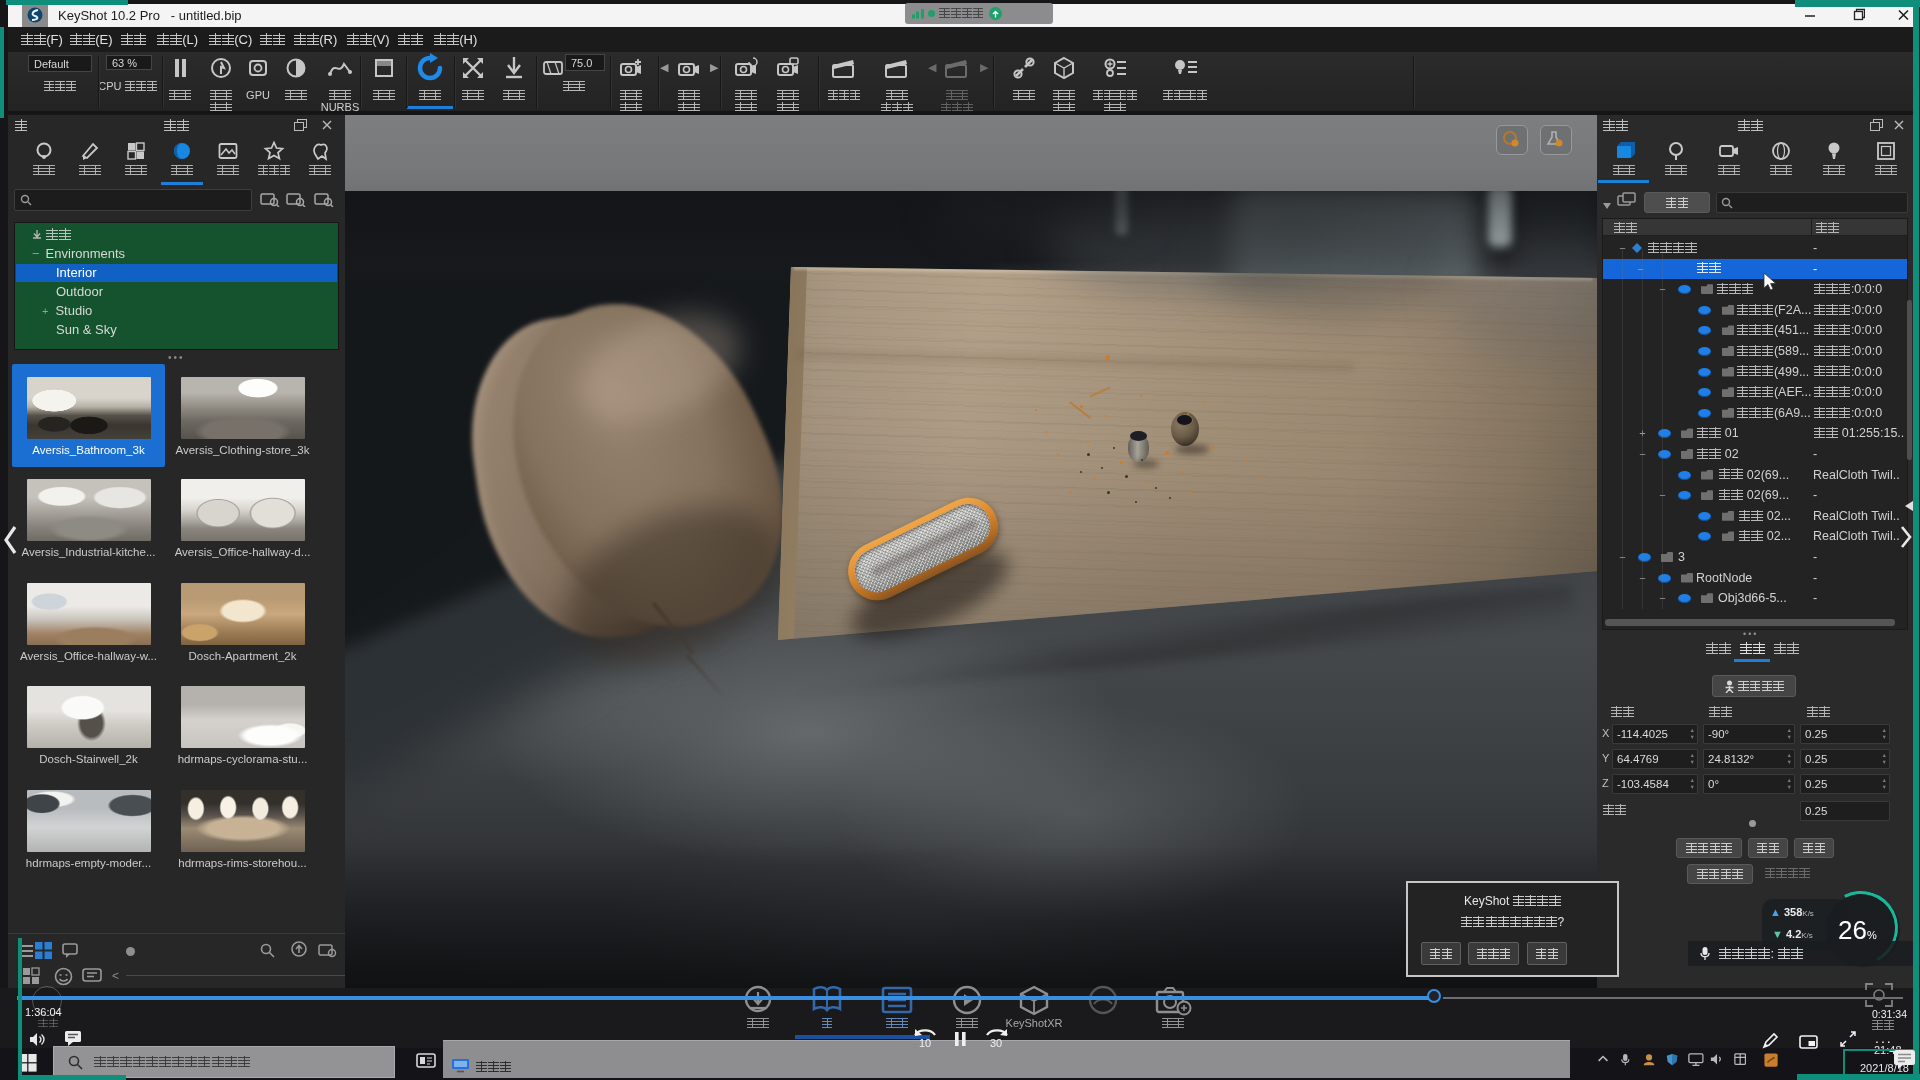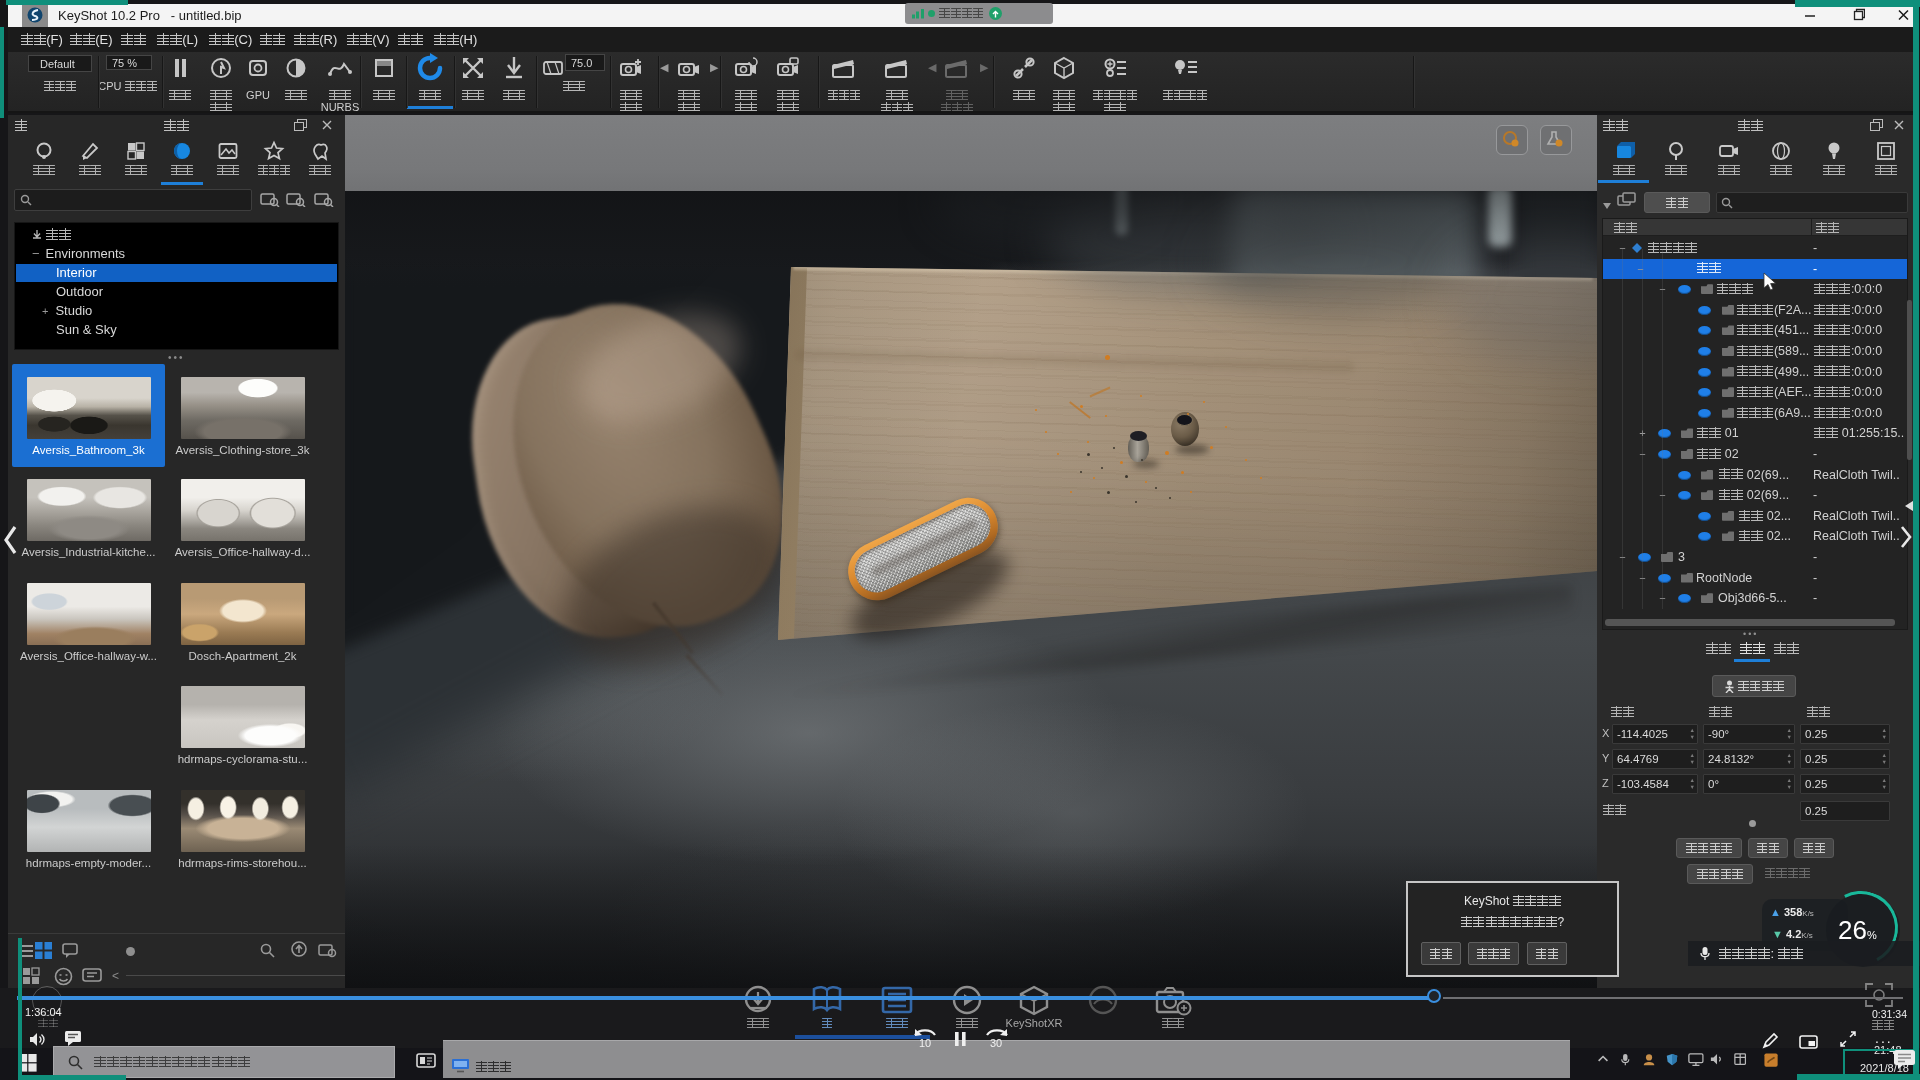--- a/index.html
+++ b/index.html
@@ -35,21 +35,21 @@
  display:flex;align-items:center;}
 .bluline{position:absolute;height:3px;background:#1e7fd8;}
 
 
 #lpanel{left:8px;top:115px;width:337px;height:875px;background:#272727;}
 #lpanel .hdr{position:absolute;left:0;top:0;width:100%;height:23px;color:#dadada;font-size:13px;}
 .ptab{position:absolute;display:flex;flex-direction:column;align-items:center;color:#c9c9c9;}
 .ptab .lb{font-size:11px;margin-top:2px;}
 .ptab svg{display:block;}
 #lsearch{left:6px;top:74px;width:238px;height:22px;background:#1c1c1c;border:1px solid #3e3e3e;border-radius:2px;}
-.treebox{position:absolute;background:#000000;border:1px solid #161616;color:#d8d8d8;font-size:13px;}
+.treebox{position:absolute;background:#14532d;border:1px solid #161616;color:#d8d8d8;font-size:13px;}
 .trow{position:absolute;left:1px;width:calc(100% - 2px);height:18px;line-height:18px;}
 .trow.sel{background:#1161c4;color:#fff;}
 .thumbcell{position:absolute;width:153px;height:103px;}
 .thumbcell.sel{background:#1b6fd2;border-radius:2px;}
 .thumb{position:absolute;left:15px;top:13px;width:124px;height:62px;border-radius:1px;}
 .tlabel{position:absolute;left:-14px;top:80px;width:181px;text-align:center;font-size:11.5px;color:#cbcbcb;
  white-space:nowrap;overflow:hidden;}
 .thumbcell.sel .tlabel{color:#fff;}
 
 .t1{background:radial-gradient(ellipse 36px 18px at 22% 38%,#f5f3ee 0 60%,transparent 62%),
@@ -237,23 +237,23 @@
       <span style="left:112px;"><i class="cj"></i><i class="cj"></i></span>
       <span style="left:148px;"><i class="cj"></i><i class="cj"></i>(L)</span>
       <span style="left:200px;"><i class="cj"></i><i class="cj"></i>(C)</span>
       <span style="left:251px;"><i class="cj"></i><i class="cj"></i></span>
       <span style="left:285px;"><i class="cj"></i><i class="cj"></i>(R)</span>
       <span style="left:338px;"><i class="cj"></i><i class="cj"></i>(V)</span>
       <span style="left:389px;"><i class="cj"></i><i class="cj"></i></span>
       <span style="left:425px;"><i class="cj"></i><i class="cj"></i>(H)</span>
     </div>
     <div id="toolbar" class="abs">
-      <div class="tbbox" style="left:20px;top:3px;width:64px;height:17px;padding-left:11px;">Default</div>
+      <div class="tbbox" style="left:20px;top:3px;width:64px;height:17px;padding-left:5px;">Default</div>
       <div class="abs" style="left:20px;top:28px;width:64px;text-align:center;font-size:11px;color:#d0d0d0;"><i class="cj"></i><i class="cj"></i><i class="cj"></i></div>
-      <div class="tbbox" style="left:98px;top:3px;width:46px;height:15px;padding-left:5px;">75 %</div>
+      <div class="tbbox" style="left:98px;top:3px;width:46px;height:15px;padding-left:5px;">63 %</div>
       <div class="abs" style="left:86px;top:28px;width:68px;text-align:center;font-size:11px;color:#d0d0d0;">CPU <i class="cj"></i><i class="cj"></i><i class="cj"></i></div>
       <div class="tbi" style="left:144px;width:56px;">
         <div class="ic">
           <svg width="20" height="22" viewBox="0 0 20 22" style="">
             <rect x="5" y="2" width="4" height="18" fill="#c6c6c6"></rect>
             <rect x="12" y="2" width="4" height="18" fill="#c6c6c6"></rect>
           </svg>
         </div>
         <div class="lb"><i class="cj"></i><i class="cj"></i></div>
       </div>
@@ -575,20 +575,24 @@
 <div class="thumb t4"></div>
         <div class="tlabel">Aversis_Office-hallway-d...</div>
       </div>
       <div class="thumbcell" style="left:4px;top:455px;">
 <div class="thumb t5"></div>
         <div class="tlabel">Aversis_Office-hallway-w...</div>
       </div>
       <div class="thumbcell" style="left:158px;top:455px;">
 <div class="thumb t6"></div>
         <div class="tlabel">Dosch-Apartment_2k</div>
+      </div>
+      <div class="thumbcell" style="left:4px;top:558px;">
+<div class="thumb t7"></div>
+        <div class="tlabel">Dosch-Stairwell_2k</div>
       </div>
       <div class="thumbcell" style="left:4px;top:662px;">
 <div class="thumb t9"></div>
         <div class="tlabel">hdrmaps-empty-moder...</div>
       </div>
       <div class="thumbcell" style="left:158px;top:558px;">
 <div class="thumb t8"></div>
         <div class="tlabel">hdrmaps-cyclorama-stu...</div>
       </div>
       <div class="thumbcell" style="left:158px;top:662px;">

